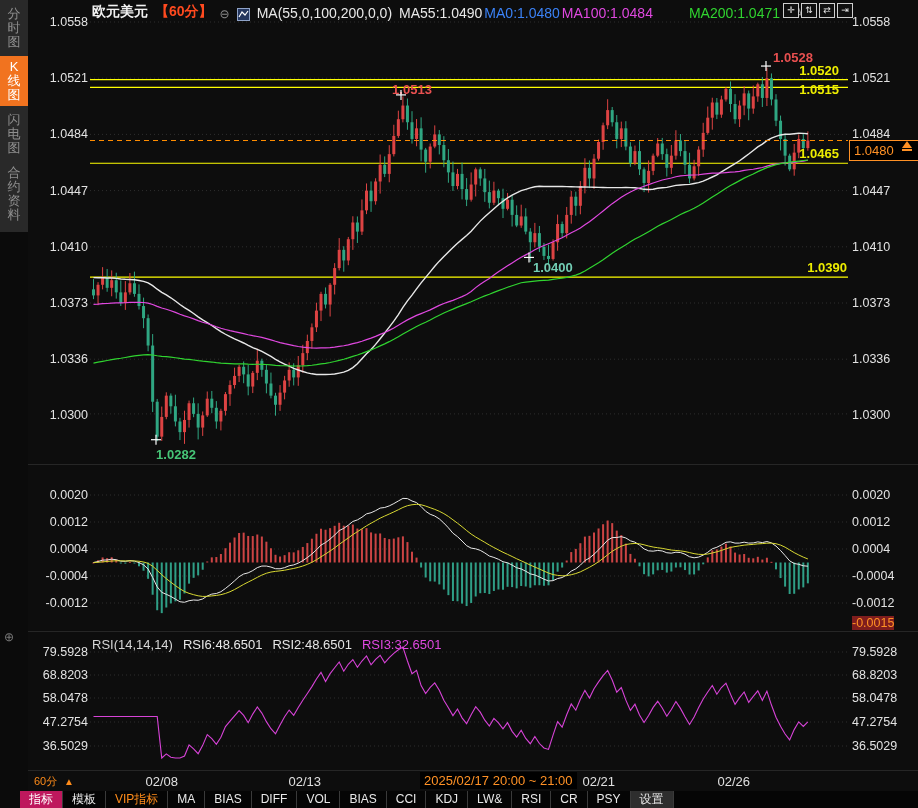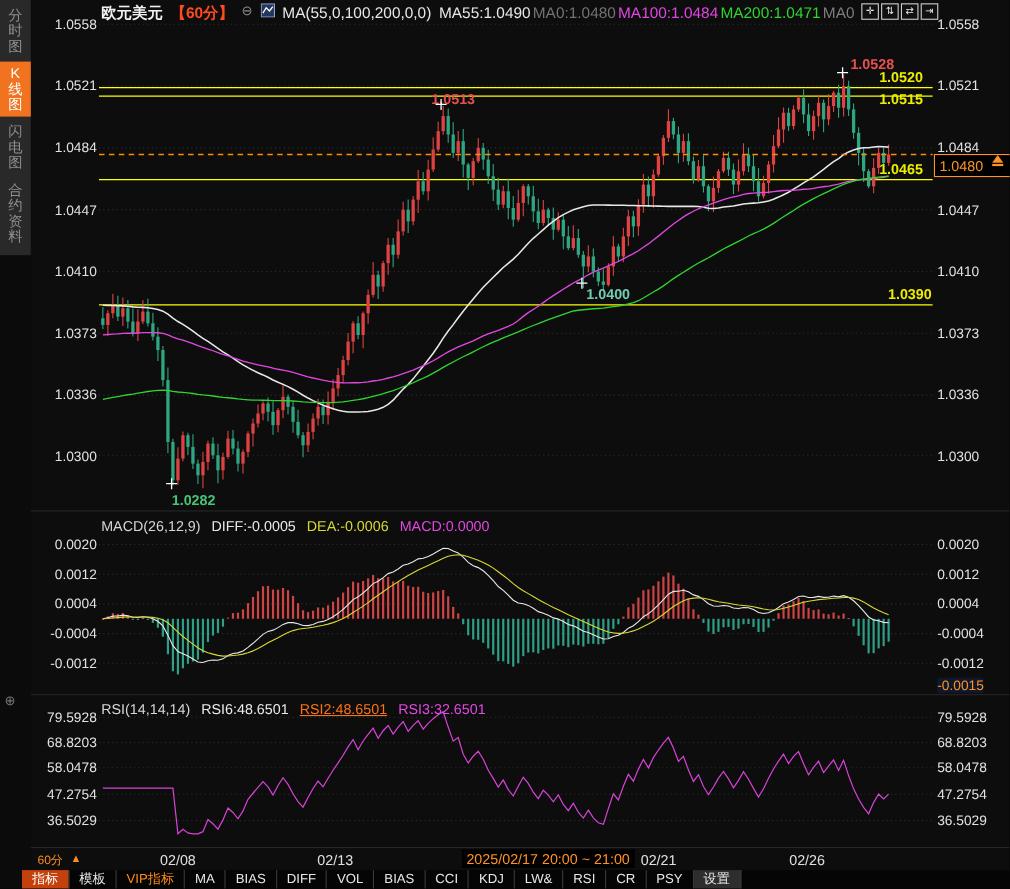--- a/index.html
+++ b/index.html
@@ -5,21 +5,21 @@
   html,body{margin:0;padding:0;background:#000;}
   .app{position:relative;width:918px;height:808px;background:#0d0d0d;overflow:hidden;
        font-family:"Liberation Sans",sans-serif;color:#d6d6d6;}
   
   .sidebar{position:absolute;left:0;top:0;width:28px;height:808px;background:#0b0b0b;}
   .sidebar-top{position:absolute;left:0;top:0;width:28px;height:232px;background:#292929;}
   .side-tab{width:28px;text-align:center;font-size:13px;line-height:14px;color:#8f8f8f;
             padding:4px 0;margin-top:3px;cursor:pointer;}
   .side-tab.active{background:#f1731f;color:#fff;}
   
-  .chart-header{position:absolute;left:92px;top:3px;height:18px;display:flex;align-items:flex-start;
+  .chart-header{position:absolute;left:92px;top:3px;height:18px;display:flex;align-items:flex-end;
                 gap:7px;font-size:14px;white-space:nowrap;z-index:5;}
   .sym{color:#f2f2f2;font-weight:700;}
   .period{color:#ff4a1f;font-weight:700;}
   .collapse{color:#8a8a8a;font-size:12px;}
   .ma-set{color:#e8e8e8;}
   .ma-item{margin-right:2px;}
   .win-icons{position:absolute;left:783px;top:3px;display:flex;gap:2px;z-index:5;}
   .win-ic{width:14px;height:13px;border:1px solid #cfcfcf;background:#101010;color:#e8e8e8;
           font-size:9px;line-height:13px;text-align:center;cursor:pointer;}
   
@@ -27,37 +27,37 @@
   .axlab.l{left:30px;text-align:right;}
   .axlab.r{left:852px;text-align:left;}
   .hdiv{position:absolute;left:28px;right:0;height:1px;background:#262626;}
   
   .price-box{position:absolute;left:849px;top:140px;width:67px;height:19px;border:1px solid #ff9125;
              background:#000;color:#ff9125;font-size:13px;line-height:19px;padding-left:4px;z-index:6;}
   .up-arrow{position:absolute;left:901px;top:141px;z-index:7;width:12px;text-align:center;}
   .up-arrow .tri{width:0;height:0;border-left:5px solid transparent;border-right:5px solid transparent;
                  border-bottom:7px solid #ff9125;margin:0 auto;}
   .up-arrow .bar{width:10px;height:2px;background:#ff9125;margin:1px auto 0;}
-  .macd-cur{position:absolute;left:852px;top:616px;font-size:12.5px;color:#ff9125;background:#0f172a;z-index:6;}
+  .macd-cur{position:absolute;left:852px;top:616px;font-size:12.5px;color:#ff9125;background:#7f1d1d;z-index:6;}
   
   .panel-header{position:absolute;left:92px;font-size:13px;display:flex;gap:10px;white-space:nowrap;z-index:5;}
   
   .taxis-period{position:absolute;left:34px;top:774px;color:#ff8c1a;font-size:11px;font-weight:400;}
   .taxis-up{position:absolute;left:64px;top:776px;color:#ff8c1a;font-size:10px;}
   .tdate{position:absolute;top:774px;width:46px;text-align:right;font-size:13px;color:#e0e0e0;z-index:1;}
   .ttip{position:absolute;left:420px;top:772px;height:17px;background:#000;color:#ff9125;
         font-size:13px;line-height:17px;padding:0 4px;z-index:3;white-space:nowrap;}
   .watermark{position:absolute;right:8px;top:757px;font-size:31px;font-weight:600;color:#9b9b9b;
              letter-spacing:2px;z-index:0;}
   
   .btoolbar{position:absolute;left:20px;right:0;top:791px;height:17px;background:#050505;
             display:flex;align-items:stretch;z-index:4;}
   .bt-item{padding:0 9px;font-size:12px;line-height:17px;color:#e8e8e8;border-right:1px solid #3a3a3a;
            cursor:pointer;white-space:nowrap;}
-  .bt-item.active{background:#c2410c;color:#fff;}
+  .bt-item.active{background:#be185d;color:#fff;}
   .bt-item.vip{color:#ff8c1a;}
   .bt-item.settings{background:#2e2e2e;}
   .anchor-ic{position:absolute;left:4px;top:630px;color:#777;font-size:12px;z-index:5;}
   svg{position:absolute;left:90px;display:block;}
 </style>
 </head>
 <body>
 
 <div class="app">
 
@@ -91,21 +91,21 @@
     <span class="sym">欧元美元</span>
     <span class="period">【60分】</span>
     <span class="collapse">⊖</span>
     <span style="display:inline-block;width:13px;height:13px;">
       <svg style="position:static;left:0;" width="13" height="13">
         <rect x="0.5" y="0.5" width="12" height="12" fill="#24365e" stroke="#8fa3c8"></rect>
         <polyline points="2,9 5,4 8,7 11,3" fill="none" stroke="#ffffff" stroke-width="1.2"></polyline>
       </svg>
     </span>
     <span class="ma-set">MA(55,0,100,200,0,0)</span>
-    <span id="ma-items"><span class="ma-item" style="color: rgb(232, 232, 232);">MA55:1.0490</span><span class="ma-item" style="color: #737373; margin-top: 24px;">MA0:1.0480</span><span class="ma-item" style="color: rgb(224, 72, 224);">MA100:1.0484</span><span class="ma-item" style="color: rgb(48, 212, 48);">MA200:1.0471</span><span class="ma-item" style="color: rgb(125, 125, 125);">MA0</span></span>
+    <span id="ma-items"><span class="ma-item" style="color: rgb(232, 232, 232);">MA55:1.0490</span><span class="ma-item" style="color: #3b82f6; margin-top: 24px;">MA0:1.0480</span><span class="ma-item" style="color: rgb(224, 72, 224);">MA100:1.0484</span><span class="ma-item" style="color: rgb(48, 212, 48); margin-left: 34px;">MA200:1.0471</span><span class="ma-item" style="color: rgb(125, 125, 125);">MA0</span></span>
   </div>
 
   <div class="win-icons" id="win-icons">
       <div class="win-ic">✛</div>
       <div class="win-ic">⇅</div>
       <div class="win-ic">⇄</div>
       <div class="win-ic">⇥</div>
     </div>
 
   <svg id="main-chart" width="758" height="455" style="top:8px;">
@@ -631,31 +631,25 @@
       <line x1="0" x2="758" y1="53" y2="53" stroke="#2e2e2e" stroke-dasharray="1,3"></line>
       <line x1="0" x2="758" y1="77" y2="77" stroke="#2e2e2e" stroke-dasharray="1,3"></line>
       <line x1="0" x2="758" y1="101" y2="101" stroke="#2e2e2e" stroke-dasharray="1,3"></line>
       <polyline points="3.5,71.5566932 8.05,71.5566932 12.6,71.5566932 17.15,71.5566932 21.7,71.5566932 26.25,71.5566932 30.799999999999997,71.5566932 35.349999999999994,71.5566932 39.9,71.5566932 44.449999999999996,71.5566932 49,71.5566932 53.55,71.5566932 58.099999999999994,71.5566932 62.65,71.5566932 67.19999999999999,71.5566932 71.75,113.00519320000001 76.3,108.9177073440913 80.85,112.18359360281971 85.39999999999999,113.00519320000001 89.95,113.00519320000001 94.5,111.07194923893547 99.05,99.93391042410421 103.6,103.87679906304882 108.14999999999999,108.74040444858692 112.69999999999999,100.3760776043963 117.25,89.61042529116733 121.8,93.60165032964797 126.35,99.35852118770157 130.89999999999998,92.17284173112125 135.45,81.59096258981657 140,76.14330838438728 144.54999999999998,70.80772993952067 149.1,65.59497876557623 153.65,70.3572323887094 158.2,77.69952737042127 162.75,69.09906016123008 167.29999999999998,61.988752546250424 171.85,68.0528101681511 176.4,76.63899450300046 180.95,83.7147852865803 185.5,88.76352672895719 190.04999999999998,79.97492375759977 194.6,71.78294555636936 199.15,65.04451670111206 203.7,70.27784108157738 208.25,62.47681917519659 212.79999999999998,55.24713761320001 217.35,48.54600631570835 221.89999999999998,41.6199563811758 226.45,34.04014645702277 231,27.349253974310834 235.54999999999998,36.579894337615386 240.1,28.614842148702582 244.64999999999998,22.714860289590575 249.2,17.00069720078604 253.75,26.20399765422974 258.29999999999995,19.318683250890828 262.84999999999997,14.557472419739906 267.4,22.346271627774527 271.95,16.035010737128182 276.5,10.927573309548615 281.05,19.821035714921962 285.59999999999997,14.381359512594805 290.15,10.251740140394244 294.7,17.85970295504194 299.25,12.634295672270252 303.8,8.333382085918323 308.34999999999997,4.7546742798687305 312.9,2.0345821069513033 317.45,15.979712044784266 322,28.751018786493887 326.55,25.406158755038945 331.09999999999997,40.62649471769142 335.65,48.59371068235796 340.2,42.466476270024714 344.75,37.8464574297132 349.3,45.21692665325776 353.84999999999997,55.17961059278094 358.4,62.65738626451679 362.95,70.6031752279705 367.5,64.05441849999767 372.05,72.84292489995482 376.59999999999997,78.63923936424823 381.15,69.76375271190076 385.7,61.607057646580905 390.25,67.18060535368971 394.8,75.15892017271523 399.34999999999997,81.02606230630165 403.9,73.43008126461737 408.45,77.8624002852151 413,83.89276640458698 417.55,77.6544422396825 422.09999999999997,86.34950510763053 426.65,91.99164853628872 431.2,85.21204434321986 435.75,93.40747369815061 440.29999999999995,98.7115220141655 444.84999999999997,91.47112464720267 449.4,98.52076699428417 453.95,102.93149047191659 458.5,104.40143086206845 463.04999999999995,90.10123086924841 467.59999999999997,76.59292323459735 472.15,82.20289463724218 476.7,69.74534320982775 481.25,58.936702227798605 485.79999999999995,65.1999345388428 490.34999999999997,54.187135533375624 494.9,45.35460195103492 499.45,53.07257358175751 504,43.79430714568104 508.54999999999995,36.853284671136606 513.0999999999999,30.59200530135792 517.65,25.405630542423143 522.1999999999999,34.96204065772868 526.75,47.132222388700555 531.3,42.547978676499206 535.85,55.09857146529748 540.4,65.43472494775651 544.9499999999999,59.19765302628761 549.5,70.02220516064217 554.05,77.4509284417103 558.6,70.50588471281455 563.15,62.382153809319036 567.6999999999999,56.30342695465427 572.25,63.04551103774559 576.8,71.25785080987535 581.35,64.44120795744016 585.9,56.5091443764086 590.4499999999999,63.38522439172853 595,71.73784463788026 599.55,79.49688985179324 604.1,72.02512107892355 608.65,62.562343010618385 613.1999999999999,54.04438378024381 617.75,47.00171836271287 622.3,40.53622985819925 626.85,49.198307870181495 631.4,42.53525336437574 635.9499999999999,38.152165097809004 640.5,49.22135274178277 645.05,59.36705558648387 649.6,52.6218079685907 654.15,46.98971486925721 658.6999999999999,57.35821780257628 663.25,51.413837412255305 667.8,45.79257039059788 672.35,55.38398050815854 676.9,46.12845270143898 681.4499999999999,60.059716929059974 686,72.15908147674178 690.55,81.3551214015457 695.1,89.02199537224806 699.65,94.85856045405518 704.1999999999999,84.61643786080433 708.75,76.8215474694615 713.3,81.36982195589036 717.85,76.87202722780718" fill="none" stroke="#d743d7" stroke-width="1.1"></polyline>
     </svg>
 
   <div class="hdiv" style="top:464px;"></div>
   <div class="hdiv" style="top:631px;"></div>
   <div class="hdiv" style="top:770px;"></div>
 
-  <div class="panel-header" style="top:471px;">
-    <span>MACD(26,12,9)</span>
-    <span id="macd-diff" style="color: rgb(232, 232, 232);">DIFF:-0.0005</span>
-    <span id="macd-dea" style="color: rgb(216, 216, 50);">DEA:-0.0006</span>
-    <span id="macd-macd" style="color: rgb(224, 72, 224);">MACD:0.0000</span>
-  </div>
 
   <div class="panel-header" style="top:637px;">
     <span>RSI(14,14,14)</span>
     <span id="rsi1" style="color: rgb(232, 232, 232);">RSI6:48.6501</span>
-    <span id="rsi2" style="color: #f97316; text-decoration: underline;">RSI2:48.6501</span>
+    <span id="rsi2" style="color: #e5e5e5;">RSI2:48.6501</span>
     <span id="rsi3" style="color: rgb(224, 72, 224);">RSI3:32.6501</span>
   </div>
 
   <div class="anchor-ic">⊕</div>
 
   <div id="axis-labels">
       <div class="axlab l" style="top: 15px;">1.0558</div>
       <div class="axlab l" style="top: 71px;">1.0521</div>
       <div class="axlab l" style="top: 127px;">1.0484</div>
       <div class="axlab l" style="top: 184px;">1.0447</div>

